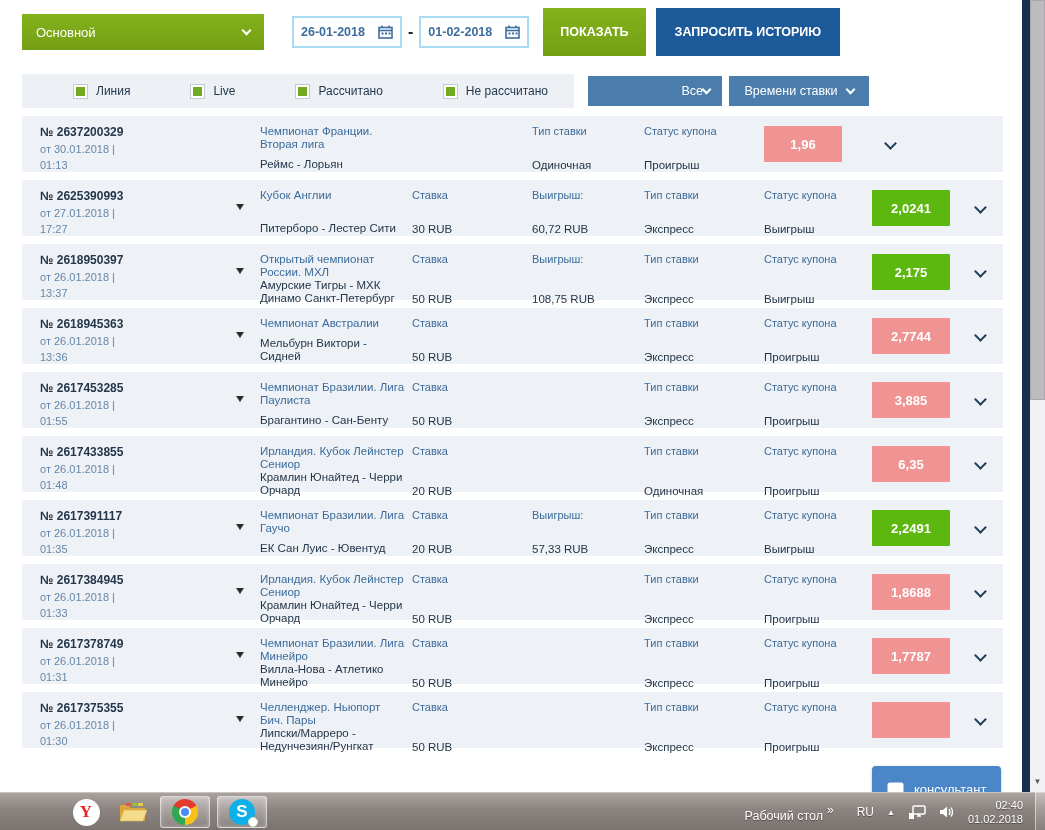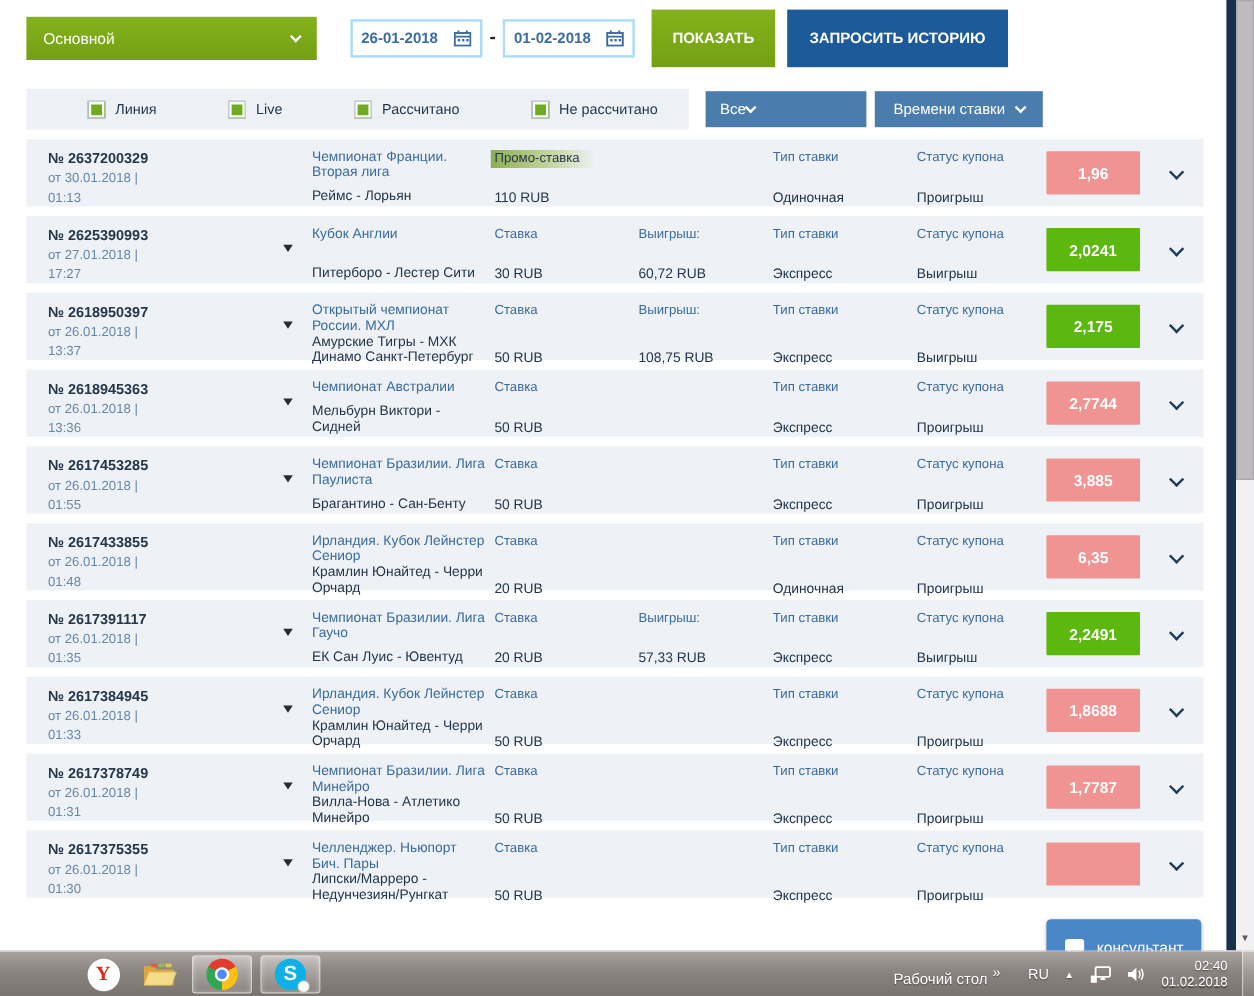--- a/index.html
+++ b/index.html
@@ -26,21 +26,21 @@
 
   
   .filterbar { display:flex; align-items:center; margin:18px 0 0 22px; }
   .checks { background:#edf1f6; height:34px; display:flex; align-items:center;
             padding:0 26px 0 18px; gap:27px; }
   .chk-item { display:flex; align-items:center; gap:8px; cursor:pointer;padding-left:33px; }
   .cb { width:15px; height:15px; background:#6faa1f; border:1px solid #c2cad2;
         box-shadow:inset 0 0 0 2px #fff; }
   .chk-label { font-size:12px; color:#22384e; }
   .dd-blue { background:#4a7dab; color:#fff; height:30px; display:flex; align-items:center;
-             justify-content:flex-start; padding:0 12px; font-size:12.5px; cursor:pointer; }
+             justify-content:flex-end; padding:0 12px; font-size:12.5px; cursor:pointer; }
   .dd-all { width:134px; margin-left:14px; }
   .dd-time { width:140px; margin-left:7px; justify-content:center; gap:9px; }
 
   
   .summary { margin:14px 0 0 22px; width:981px; height:53px; background:#eef2f6;
              display:flex; align-items:center; padding-left:18px; font-size:12.5px; }
   .sum-label { color:#3b6b9c; }
   .sum-value { color:#24364a; margin-left:8px; }
   .sum-pair1 { width:295px; display:flex; }
   .sum-pair2 { width:210px; display:flex; }
@@ -201,24 +201,20 @@
       <div class="bet-date">от 30.01.2018 |</div>
       <div class="bet-date">01:13</div>
     </div>
     <div class="cell tri-cell">
       <span class="tri" style="visibility: hidden;"></span>
     </div>
     <div class="cell">
       <a class="league">Чемпионат Франции. Вторая лига</a>
       <div class="match">Реймс - Лорьян</div>
     </div>
-    <div class="cell">
-      <span class="lbl stake-lbl promo">Промо-ставка</span>
-      <span class="val">110 RUB</span>
-    </div>
     <div class="cell win-cell" style="visibility: hidden;">
       <span class="lbl">Выигрыш:</span>
       <span class="val"></span>
     </div>
     <div class="cell">
       <span class="lbl">Тип ставки</span>
       <span class="val">Одиночная</span>
     </div>
     <div class="cell">
       <span class="lbl">Статус купона</span>

